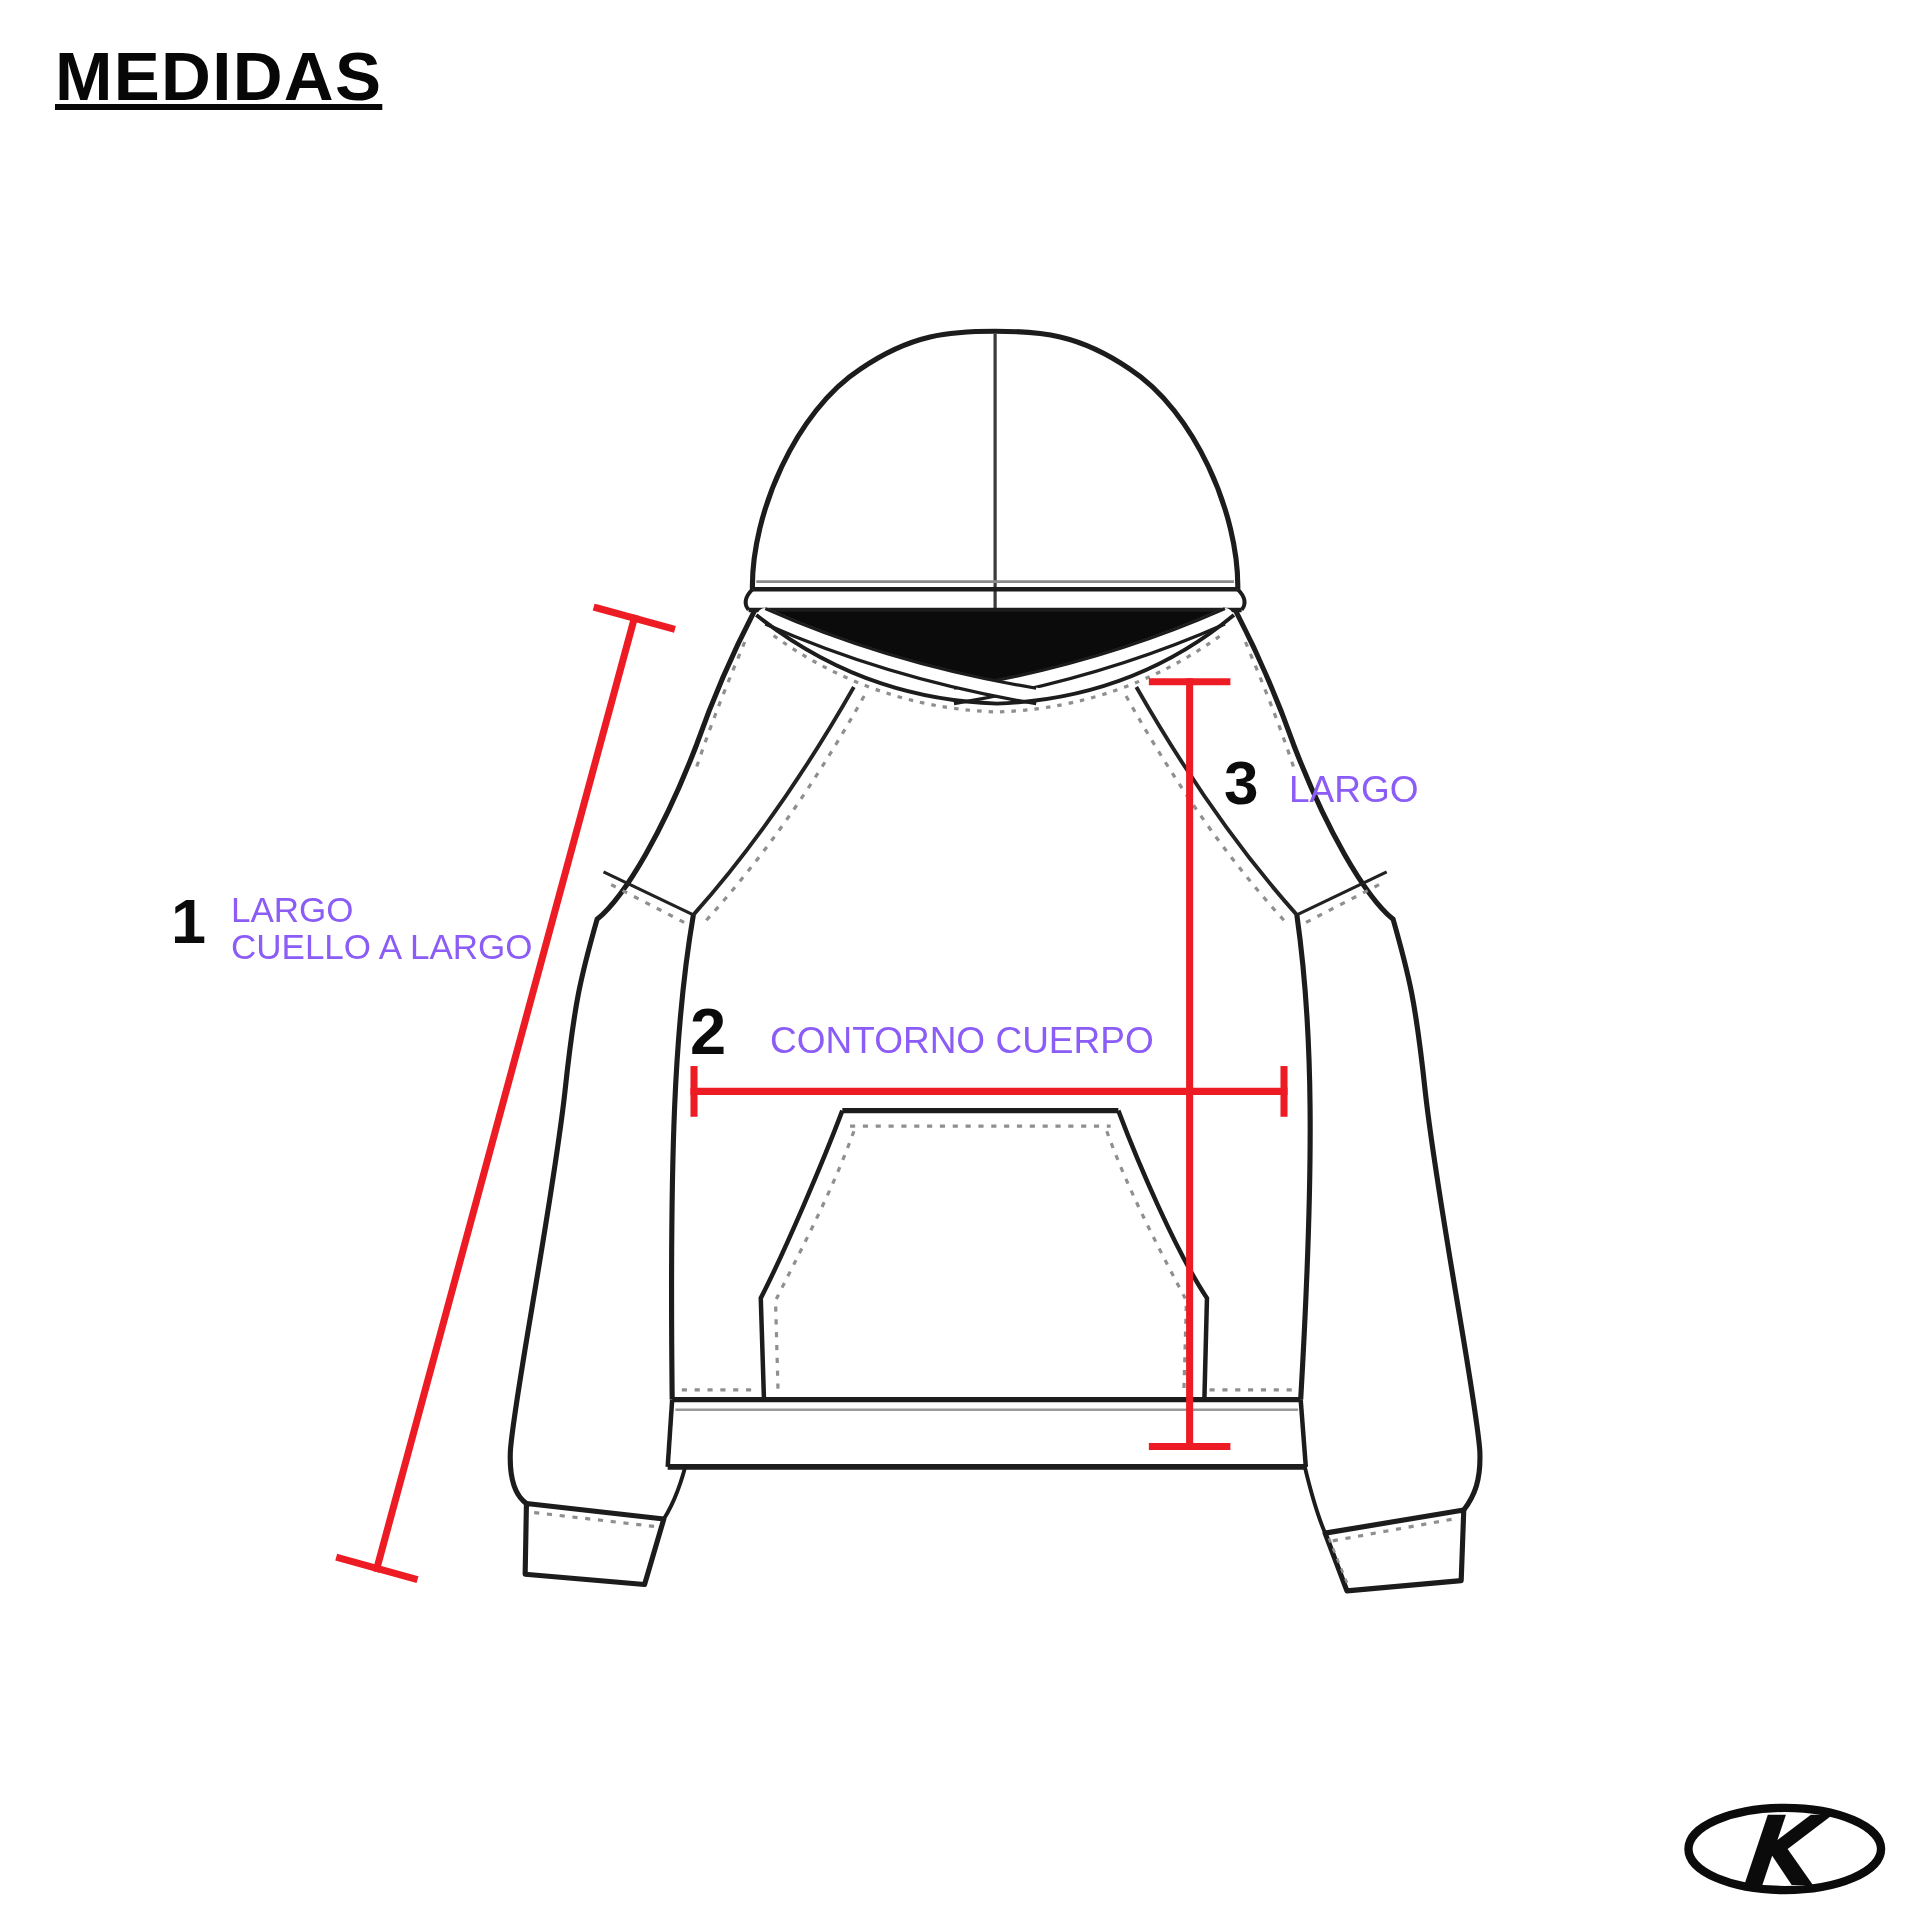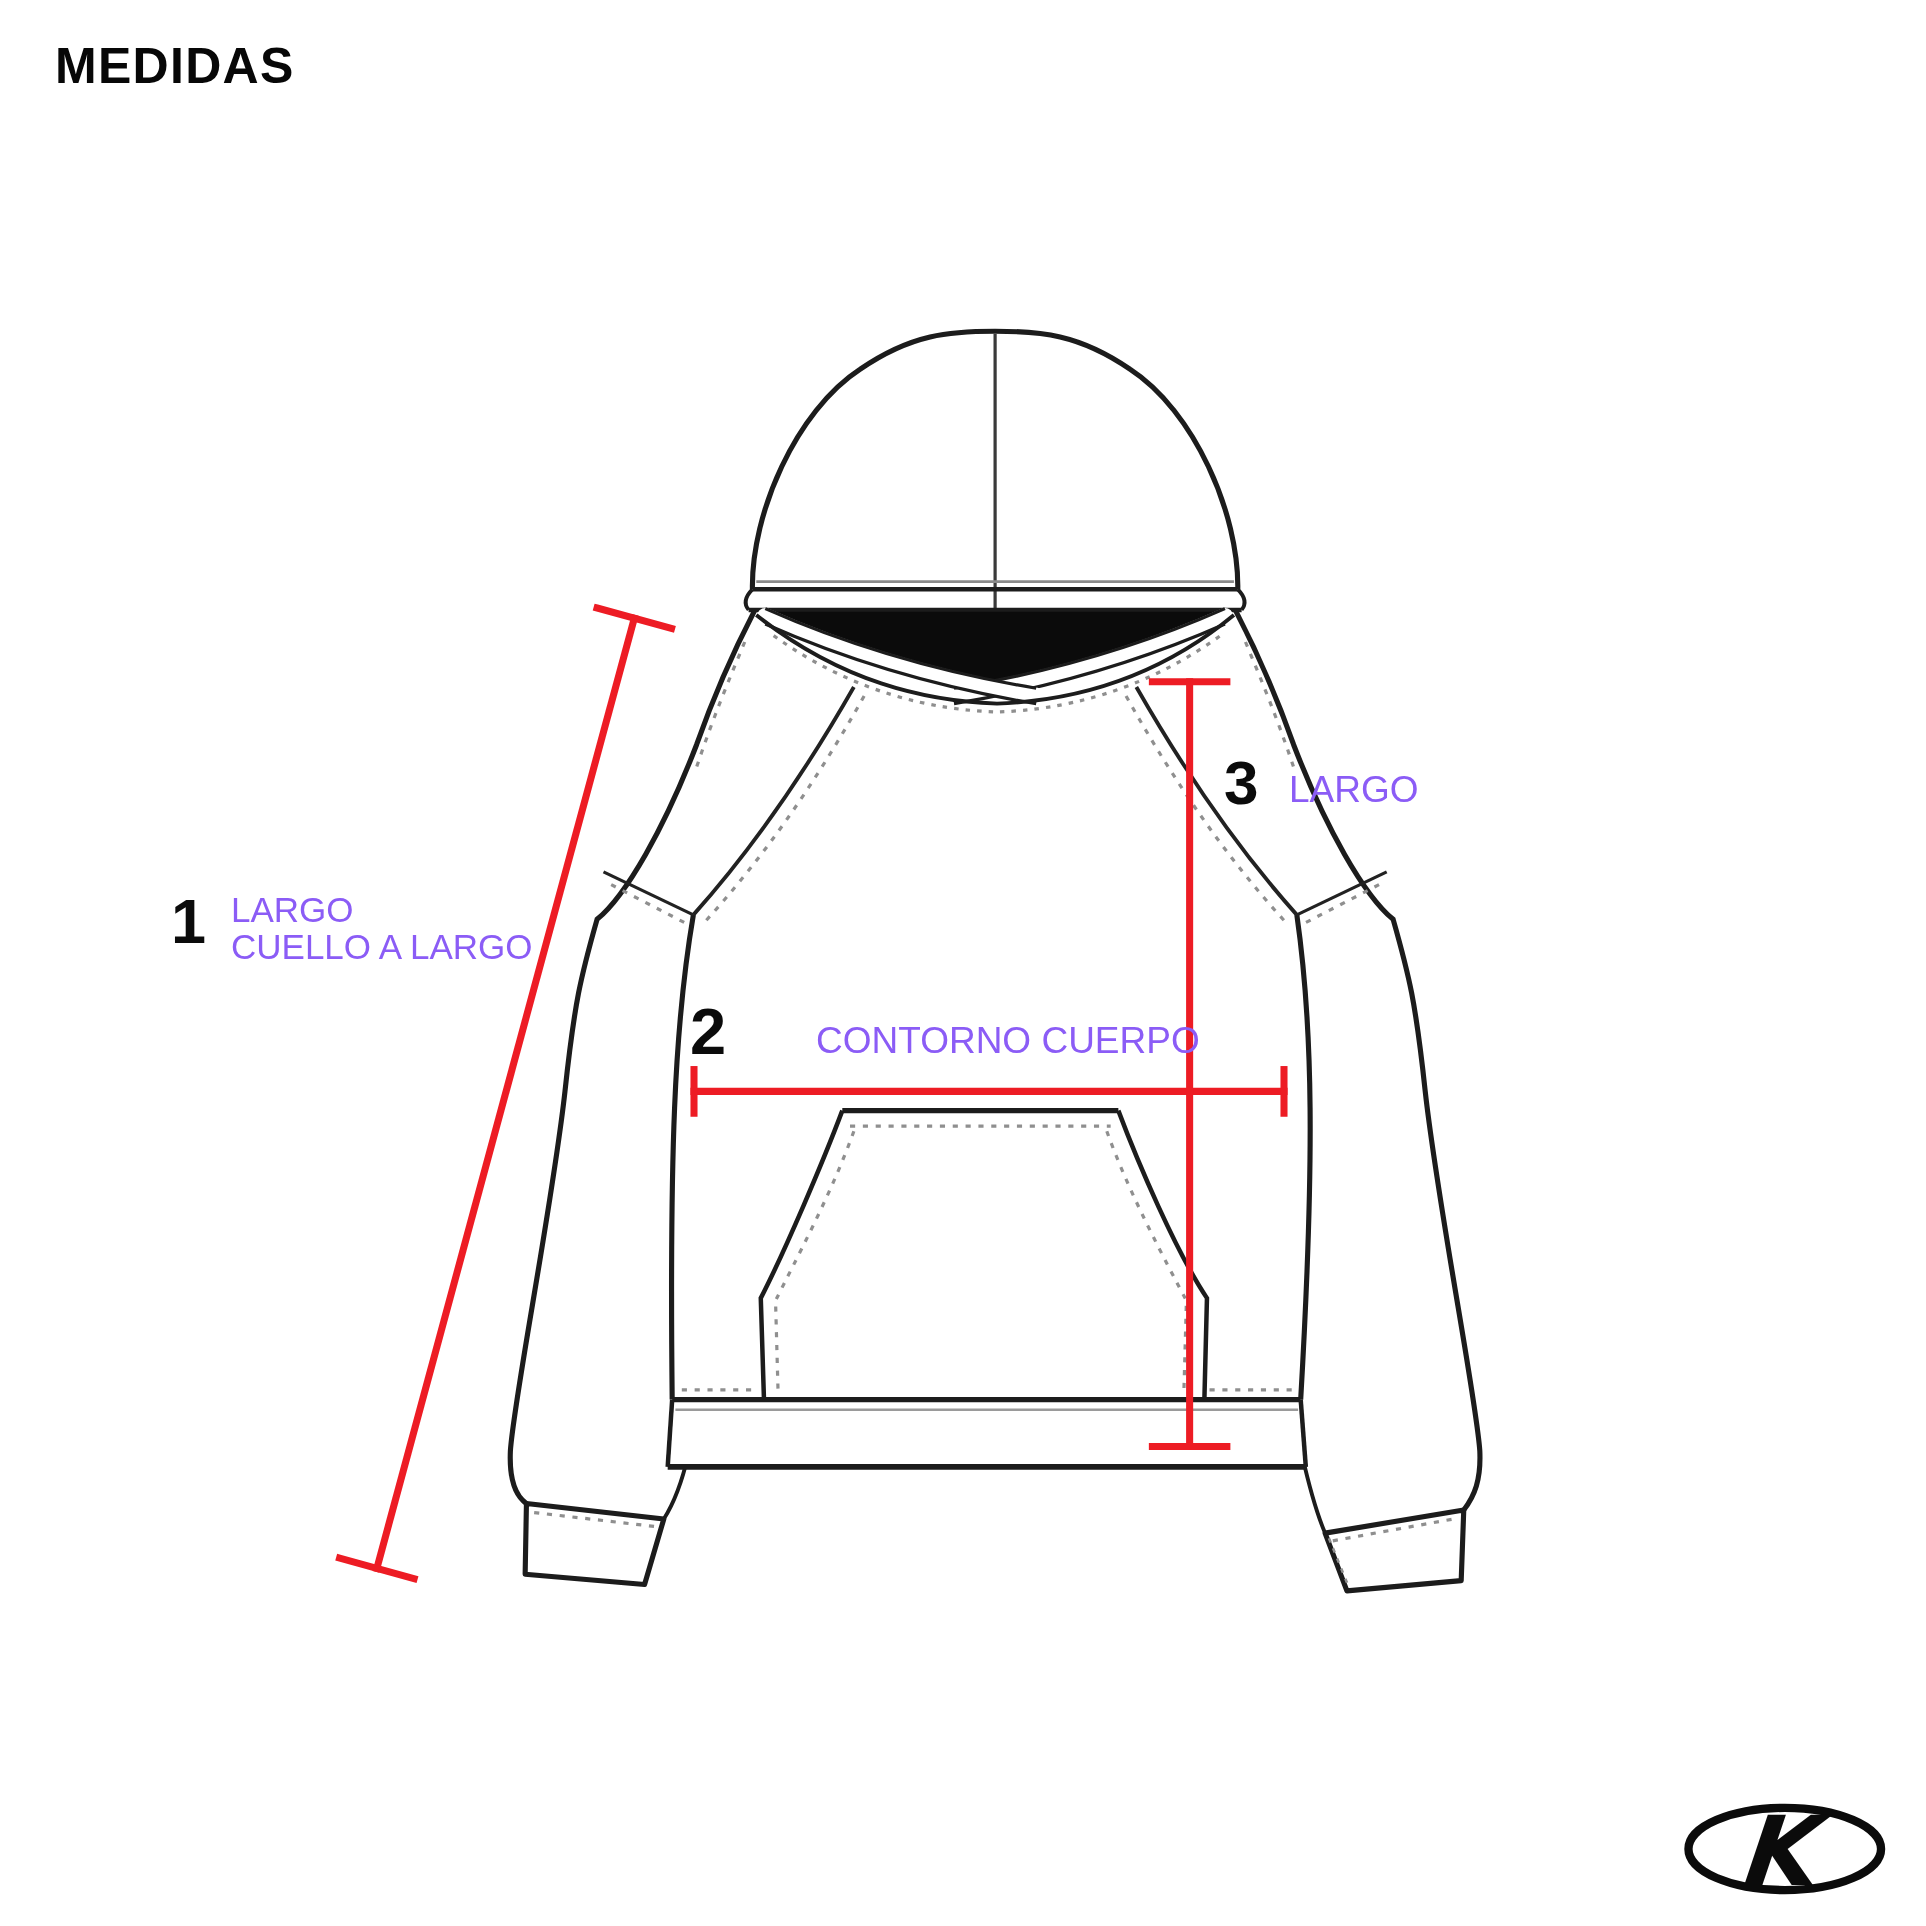--- a/index.html
+++ b/index.html
@@ -1,26 +1,26 @@
 <!DOCTYPE html>
 <html style="font-size:10.3px"><head>
 <meta charset="utf-8">
 <style>
   html,body{margin:0;padding:0;width:1926px;height:1926px;background:#ffffff;
     font-family:"Liberation Sans", sans-serif;}
   #stage{position:relative;width:1926px;height:1926px;overflow:hidden;background:#ffffff;}
   #drawing{position:absolute;left:0;top:0;width:1926px;height:1926px;}
   .abs{position:absolute;white-space:nowrap;color:#101010;}
-  .title{left:55px;top:37px;font-size:50px;font-weight:700;letter-spacing:1.3px;color:#070707;}
+  .title{left:55px;top:37px;font-size:69px;font-weight:700;letter-spacing:1.3px;color:#070707;text-decoration:underline;}
   .m-num{font-weight:700;color:#0b0b0b;line-height:1;}
   .m-txt{font-weight:400;color:#8b5cf6;}
   .num1{left:171px;top:890px;font-size:63px;}
   .txt1{left:231px;top:891px;font-size:35px;line-height:37px;}
   .num2{left:690px;top:999px;font-size:65px;}
-  .txt2{left:816px;top:1020px;font-size:37px;}
+  .txt2{left:770px;top:1020px;font-size:37px;}
   .num3{left:1224px;top:752px;font-size:62px;}
   .txt3{left:1289px;top:769px;font-size:37px;}
 </style>
 </head>
 <body>
 
 <div id="stage">
 
   <svg id="drawing" viewBox="0 0 3000 3000">
 

